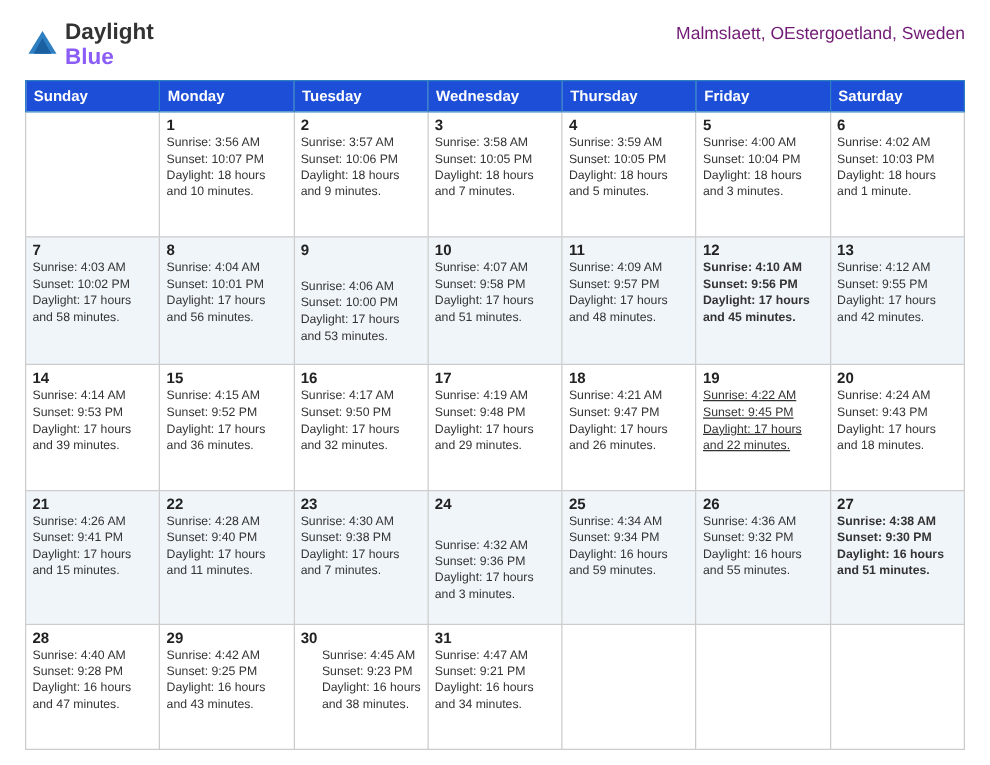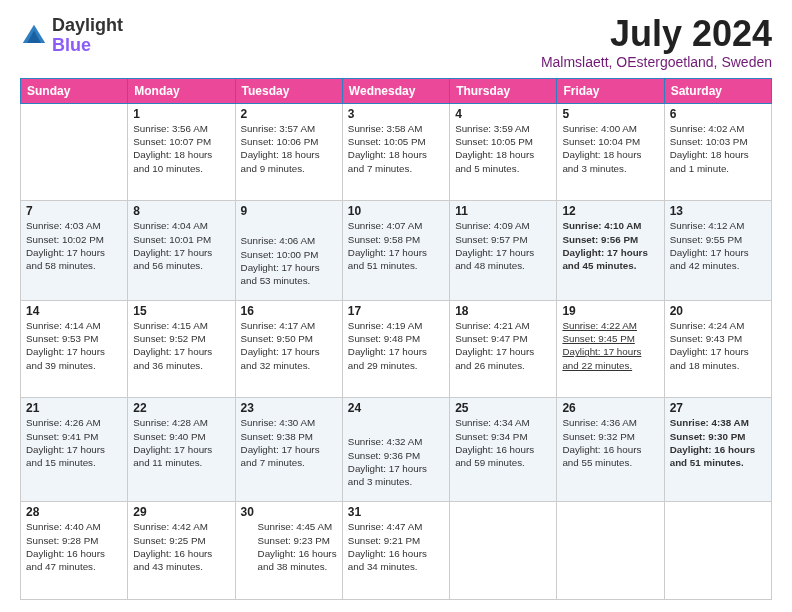--- a/index.html
+++ b/index.html
@@ -85,39 +85,38 @@
     .day-info {
       color: #333;
       font-size: 9.8px;
       line-height: 1.35;
     }
     .empty-cell {
       background: #f9f9f9;
     }
     tr:nth-child(even) td { background-color: #f0f5fa; }
     tr:nth-child(odd) td { background-color: #fff; }
-    .calendar-table thead tr th { background-color: #ec4899; }
+    .calendar-table thead tr th { background-color: #1d4ed8; }
   </style>
 </head>
 <body>
 
 <div class="page">
   <div class="header">
     <div class="logo">
       <svg class="logo-icon" viewBox="0 0 40 40">
         <polygon points="20,4 36,30 4,30" fill="#2e7fc1"></polygon>
         <polygon points="20,12 30,30 10,30" fill="#1a5fa0"></polygon>
       </svg>
       <div class="logo-text">
         <span class="general">Daylight</span><br>
         <span class="blue">Blue</span>
       </div>
     </div>
     <div class="title-block">
-      <div class="month-title">July 2024</div>
       <div class="location">Malmslaett, OEstergoetland, Sweden</div>
     </div>
   </div>
 
   <table class="calendar-table">
     <thead>
       <tr>
       <th>Sunday</th>
           <th>Monday</th>
           <th>Tuesday</th>

